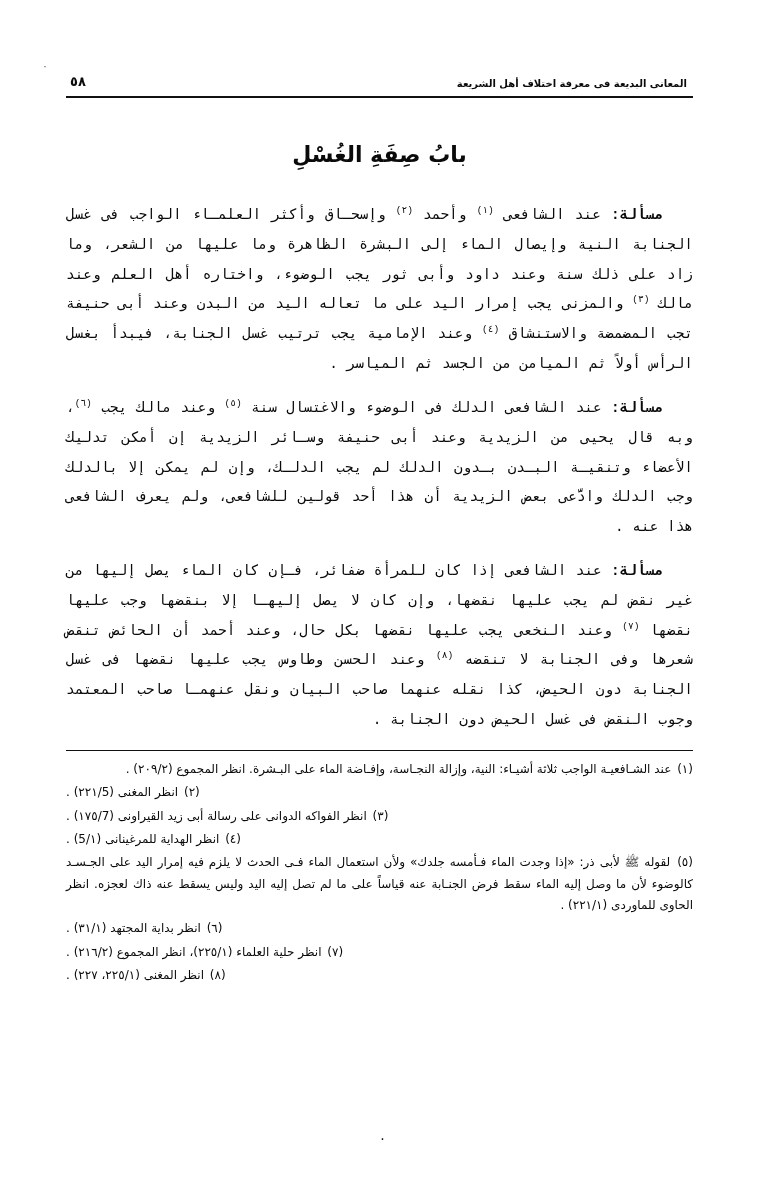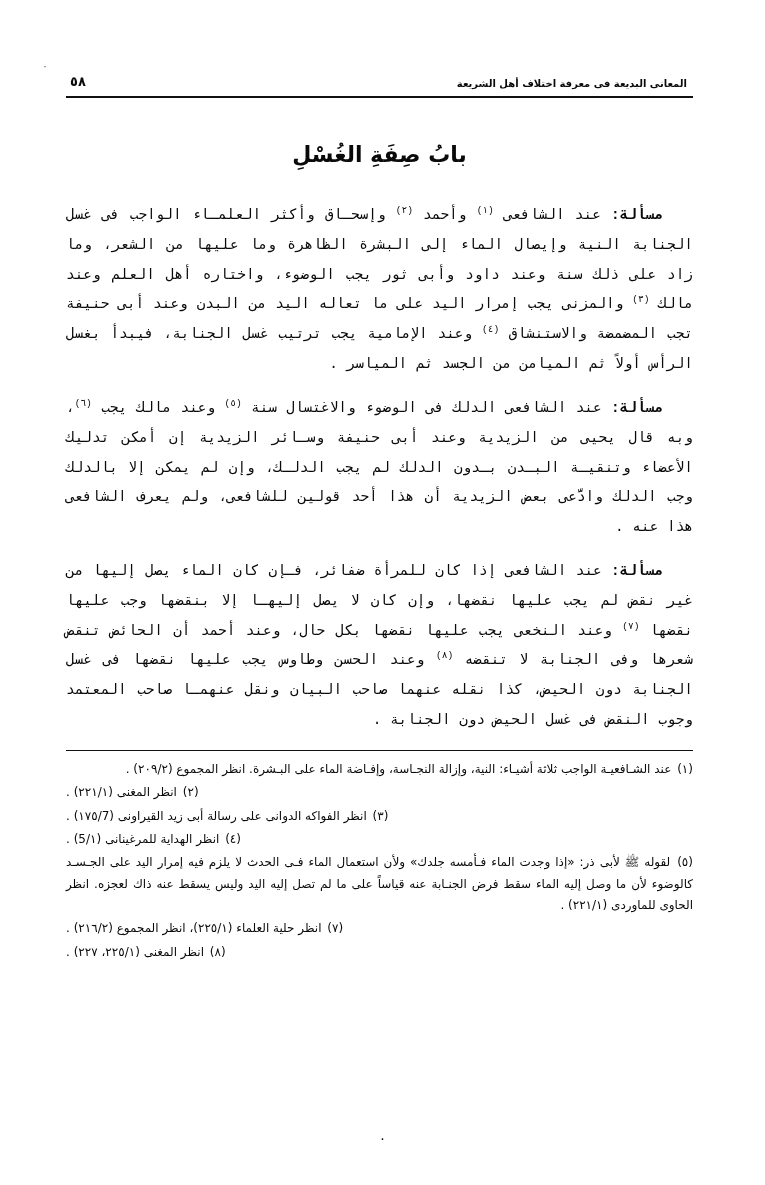--- a/index.html
+++ b/index.html
@@ -142,33 +142,37 @@
 
   <div class="fn-sep"></div>
 
   <div class="footnotes">
     <p class="fn">
       <span class="num">(١)</span>
       <span>عند الشـافعيـة الواجب ثلاثة أشيـاء: النية، وإزالة النجـاسة، وإفـاضة الماء على البـشرة. انظر المجموع (٢٠٩/٢) .</span>
     </p>
     <p class="fn fn-short">
       <span class="num">(٢)</span>
-      <span>انظر المغنى (٢٢١/١) .</span>
+      <span>انظر المغنى (٢٢١/5) .</span>
     </p>
     <p class="fn fn-short">
       <span class="num">(٣)</span>
       <span>انظر الفواكه الدوانى على رسالة أبى زيد القيراونى (١٧٥/7) .</span>
     </p>
     <p class="fn fn-short">
       <span class="num">(٤)</span>
       <span>انظر الهداية للمرغينانى (5/١) .</span>
     </p>
     <p class="fn">
       <span class="num">(٥)</span>
       <span>لقوله ﷺ لأبى ذر: «إذا وجدت الماء فـأمسه جلدك» ولأن استعمال الماء فـى الحدث لا يلزم فيه إمرار اليد على الجـسـد كالوضوء لأن ما وصل إليه الماء سقط فرض الجنـابة عنه قياساً على ما لم تصل إليه اليد وليس يسقط عنه ذاك لعجزه. انظر الحاوى للماوردى (٢٢١/١) .</span>
+    </p>
+    <p class="fn fn-short">
+      <span class="num">(٦)</span>
+      <span>انظر بداية المجتهد (٣١/١) .</span>
     </p>
     <p class="fn fn-short">
       <span class="num">(٧)</span>
       <span>انظر حلية العلماء (٢٢٥/١)، انظر المجموع (٢١٦/٢) .</span>
     </p>
     <p class="fn fn-short">
       <span class="num">(٨)</span>
       <span>انظر المغنى (٢٢٥/١، ٢٢٧) .</span>
     </p>
   </div>

